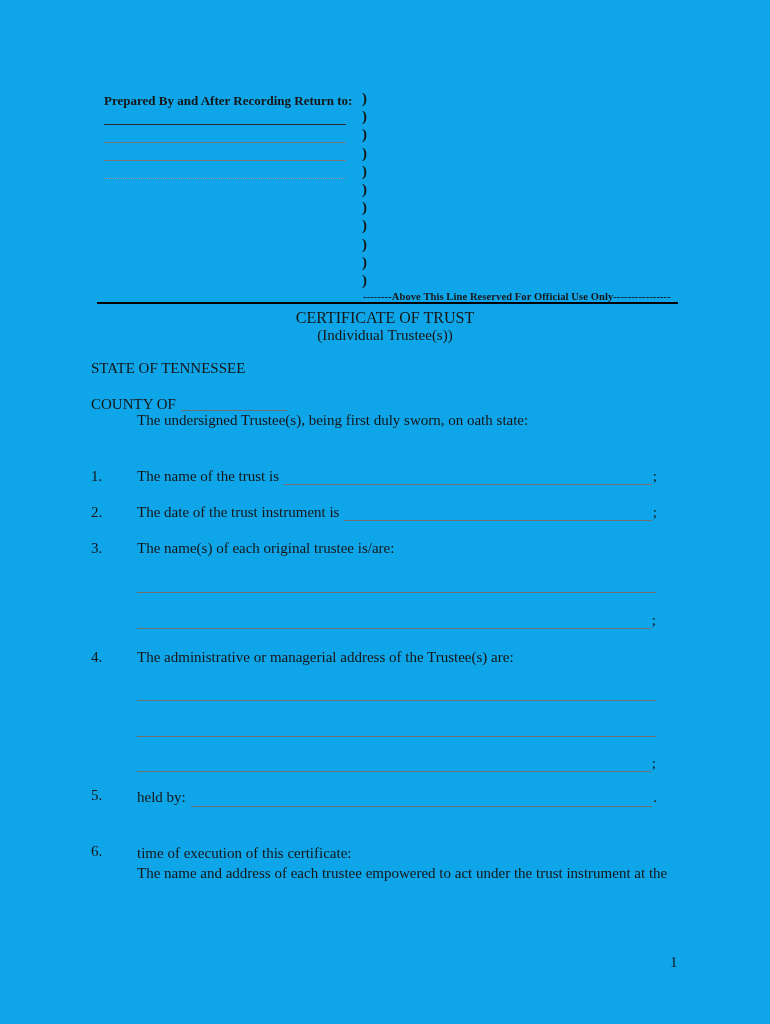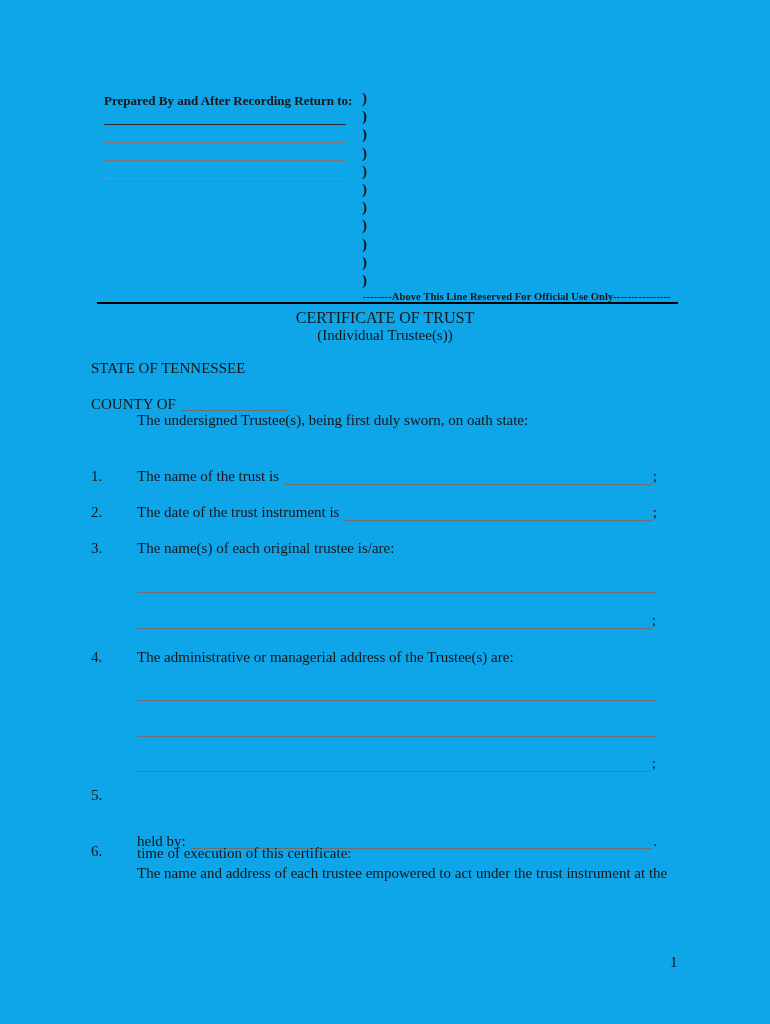--- a/index.html
+++ b/index.html
@@ -116,25 +116,24 @@
     width: 12px; height: 12px;
     border: 1.3px solid #2b2b2b;
     background: #fff;
     transform: translateY(1.5px);
   }
   .cb1 { margin: 0 6px 0 6px; }
   .cb2 { margin: 0 6px 0 11px; }
   .post-gap { margin-left: 7px; }
   .item5-line2 {
     display: flex;
-    align-items: center;
+    align-items: flex-end;
     height: 20px;
     line-height: 20px;
     width: 520px;
-    margin-top: 44px;
   }
   .item5-line2 .blank {
     flex: 1;
     height: 14px;
     border-bottom: 1.5px solid #6f6f6f;
     margin-left: 5px;
   }
   .item5-line2 .end { margin-left: 1px; }
 
   

